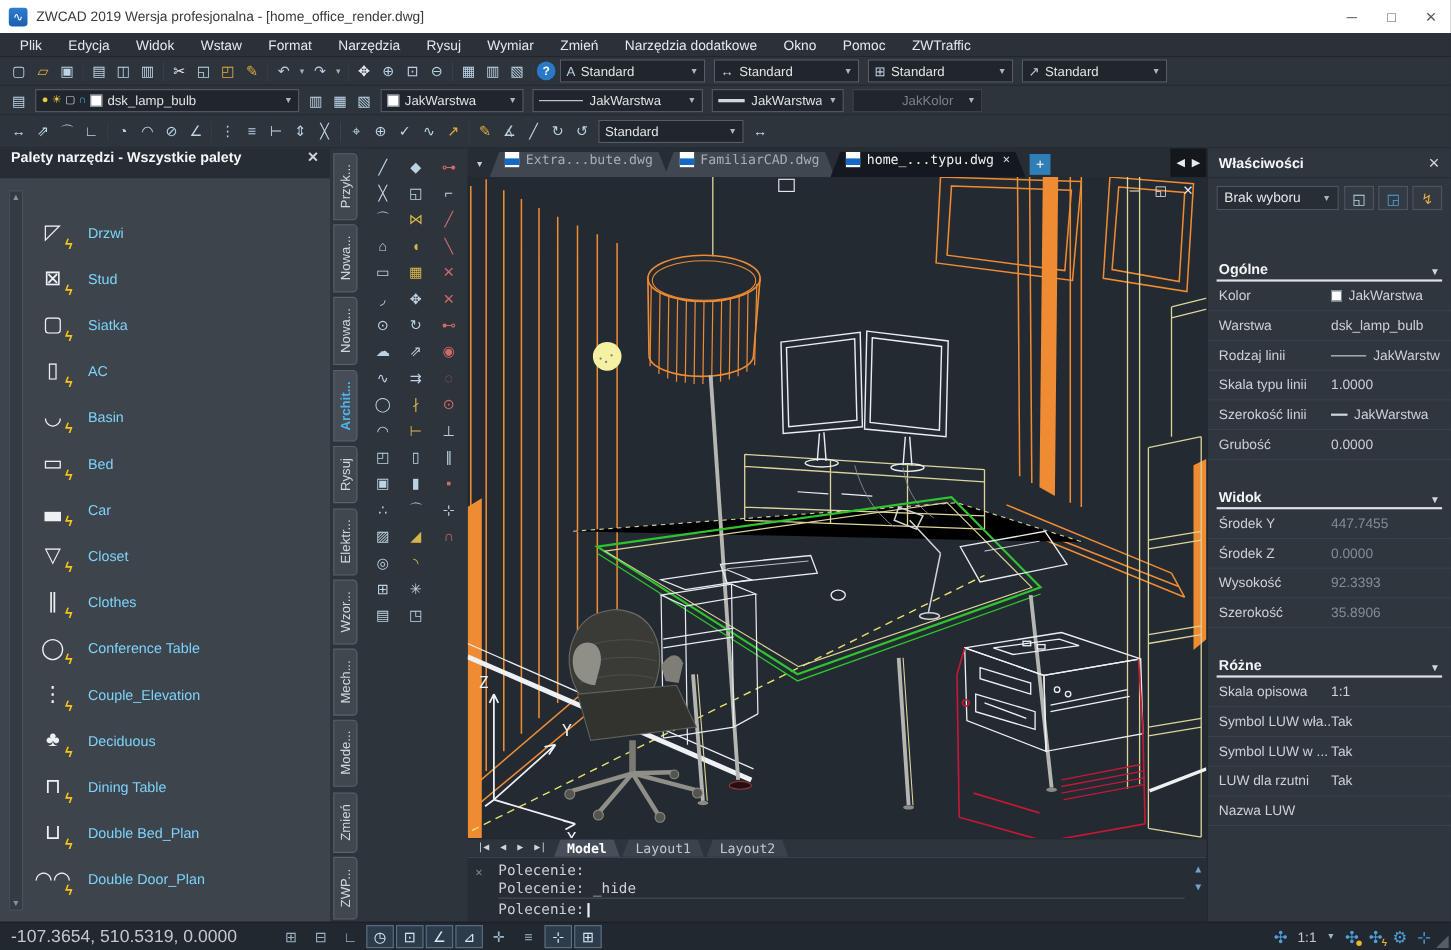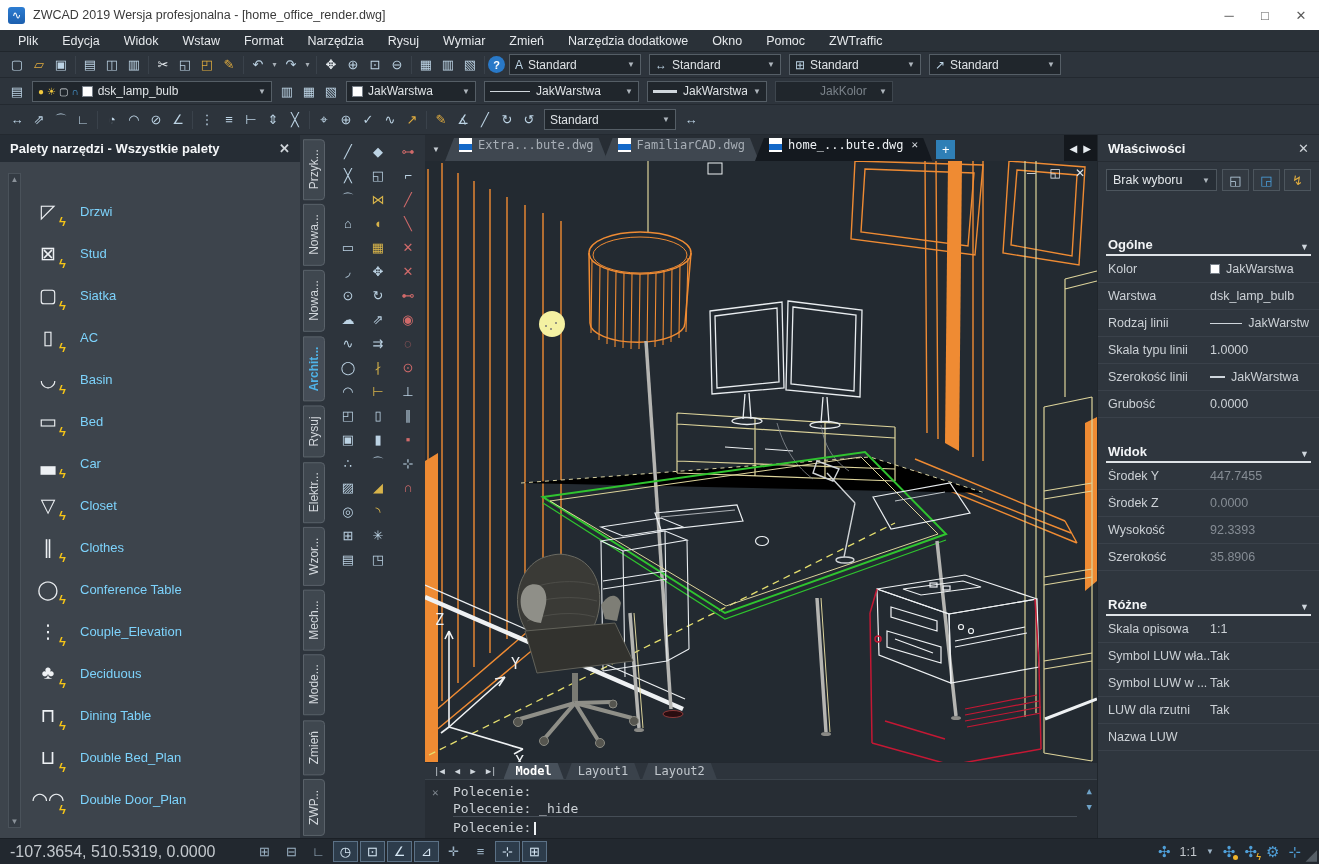--- a/index.html
+++ b/index.html
@@ -41,21 +41,21 @@
   .layer-combo .lic { margin-right:3px; font-size:10px; }
   .lic.yellow { color:#f0c83f; } .lic.blue { color:#4ba3e3; } .lic.white { color:#d5dade; }
   .swatch { width:11px; height:11px; background:#ffffff; border:1px solid #79818a; margin-right:5px; flex:none; }
   .color-combo { width:130px; } .ltype-combo { width:155px; } .lweight-combo { width:120px; }
   .pstyle-combo { width:118px; border-color:#3e464e; color:#7a828a;padding-left:44px; }
   .lt-line { width:40px; height:1px; background:#cfd6dc; margin-right:6px; flex:none; }
   .lw-line { width:24px; height:3px; background:#cfd6dc; margin-right:6px; flex:none; }
 
   
   .palette { position:absolute; left:0; top:135px; width:300px; bottom:26px; background:#3d444c; }
-  .pal-header { height:27px; background:#262d35; display:flex; align-items:center; padding:0 10px;
+  .pal-header { height:27px; background:#262d35; display:flex; align-items:flex-start; padding:0 10px;
     font-weight:bold; color:#f4f6f8; font-size:13px; }
   .pal-close { margin-left:auto; color:#cfd4d9; font-size:13px; }
   .pal-scroll { position:absolute; left:8px; top:38px; bottom:10px; width:13px; background:#343b43;
     border:1px solid #4a525a; display:flex; flex-direction:column; justify-content:space-between;
     align-items:center; padding:1px 0; }
   .pal-scroll span { color:#8a9199; font-size:8px; }
   .pal-list { position:absolute; left:28px; top:55px; right:4px; bottom:4px; overflow:hidden; }
   .pal-item { height:42px; display:flex; align-items:center; }
   .pal-icon { width:40px; height:30px; position:relative; display:flex; align-items:center;
     justify-content:center; color:#eef1f4; font-size:19px; }
@@ -562,21 +562,21 @@
           </div>
 
           <div class="doc-tab">
             <span class="dwg"></span>
             <span>FamiliarCAD.dwg</span>
 
           </div>
 
           <div class="doc-tab active">
             <span class="dwg"></span>
-            <span>home_...bute.dwg</span>
+            <span>home_...typu.dwg</span>
             <span class="tab-close">✕</span>
           </div>
         </div>
       <span class="newtab">+</span>
       <div class="tab-scrolls">
         <span>◀</span>
         <span>▶</span>
       </div>
     </div>
 

